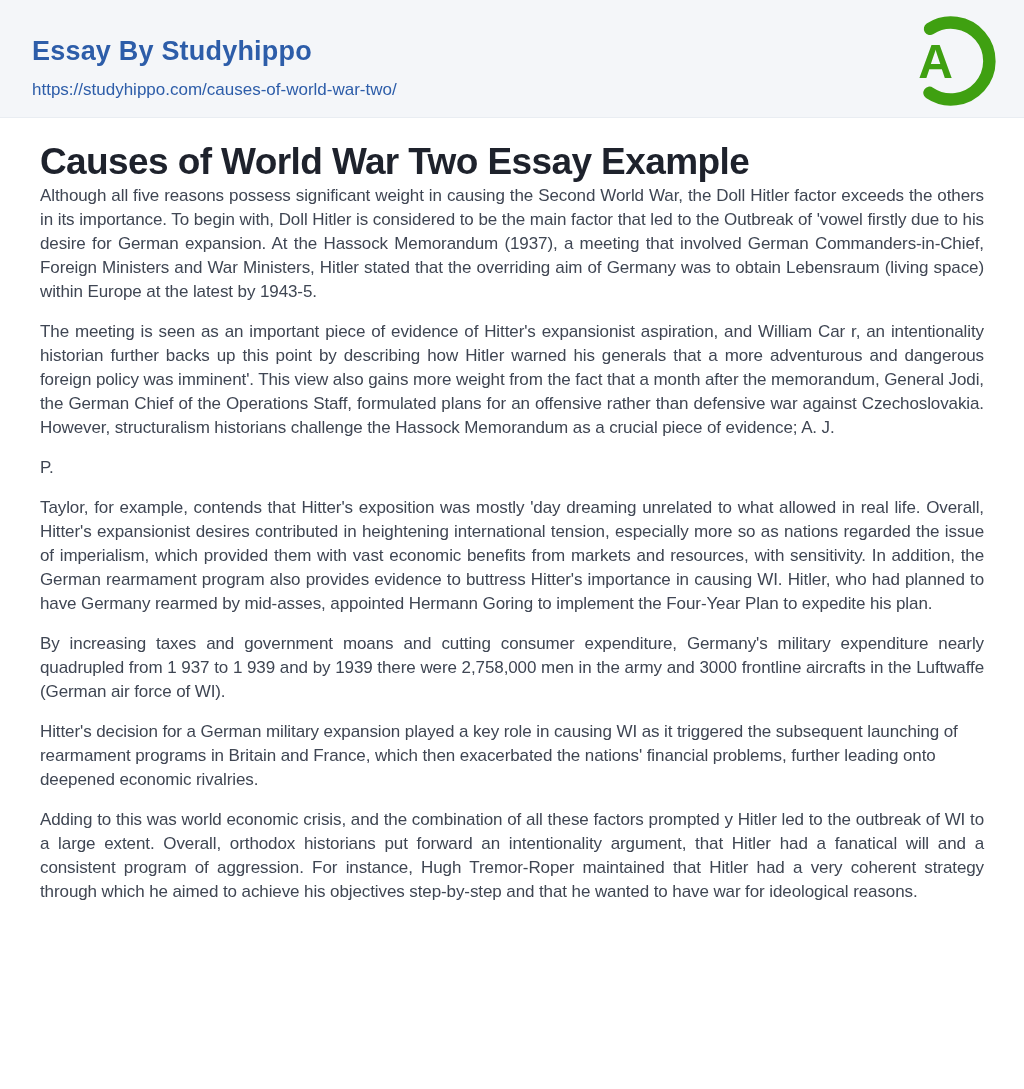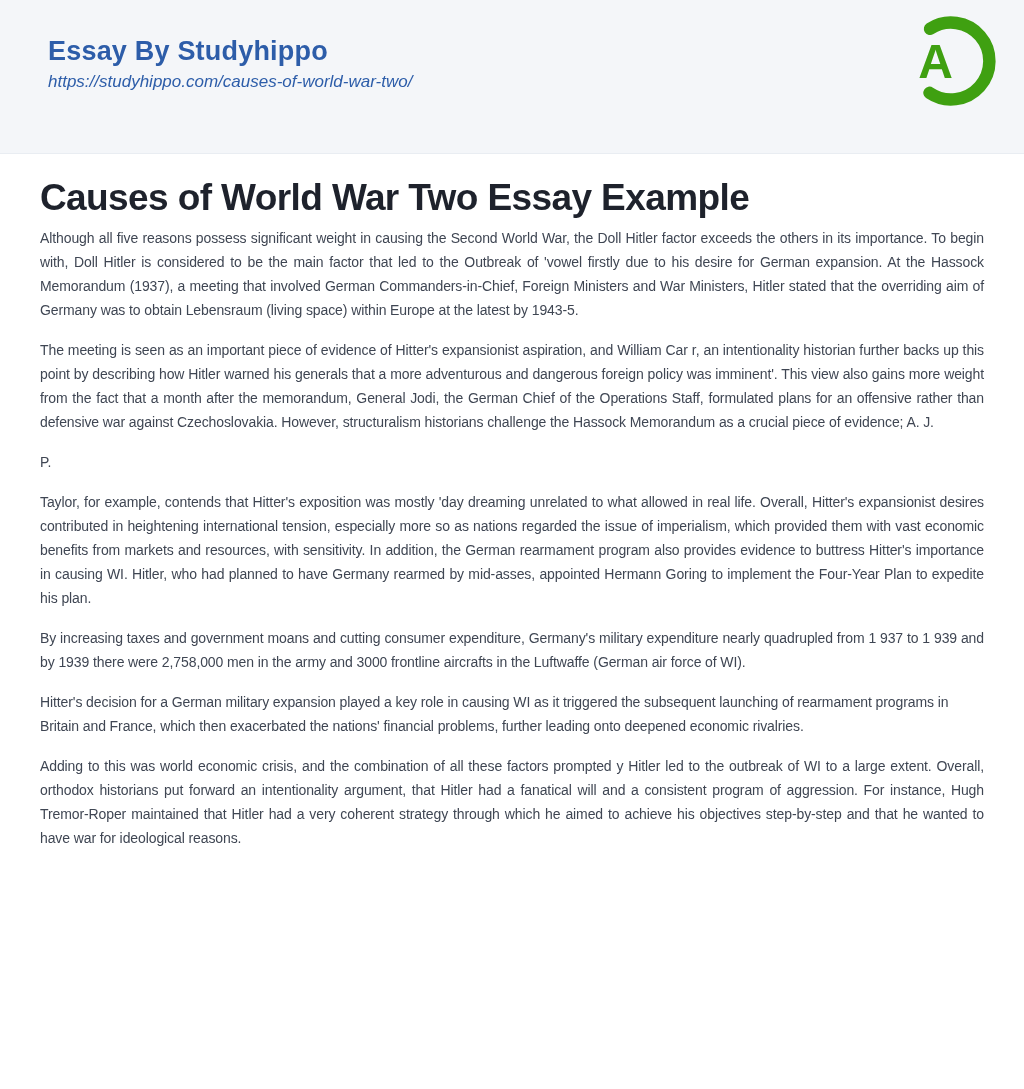--- a/index.html
+++ b/index.html
@@ -6,63 +6,62 @@
   html, body {
     margin: 0;
     padding: 0;
     background: #ffffff;
     width: 1024px;
     min-height: 1089px;
     font-family: "Liberation Sans", sans-serif;
   }
   .page-header {
     position: relative;
-    height: 154px;
+    height: 118px;
     background: #f4f6f9;
     border-bottom: 1px solid #e9edf2;
-    padding: 36px 24px 0 48px;
+    padding: 36px 24px 0 32px;
   }
   .site-title {
     color: #2d5da9;
     font-size: 27px;
     font-weight: bold;
     letter-spacing: 0.2px;
     line-height: 1.15;
   }
   .page-url {
     display: inline-block;
-    margin-top: 5px;
+    margin-top: 13px;
     color: #2d5da9;
     font-size: 17px;
     text-decoration: none;
     cursor: pointer;
-    font-style: italic;
   }
   .logo {
     position: absolute;
     top: 13px;
     right: 25px;
     width: 96px;
     height: 96px;
   }
   .logo svg { display: block; width: 100%; height: 100%; }
   main.essay {
     padding: 0 40px;
   }
   .article-title {
-    margin: 22px 0 6px 0;
+    margin: 22px 0 0 0;
     font-size: 37px;
     line-height: 44px;
     font-weight: bold;
     letter-spacing: -0.6px;
     color: #1e222c;
   }
   .essay p {
     margin: 0 0 16px 0;
-    font-size: 14px;
+    font-size: 17px;
     line-height: 24px;
     letter-spacing: -0.1px;
     color: #3f4653;
     text-align: justify;
   }
   .essay p.align-left {
     text-align: left;
   }
 </style>
 </head>

